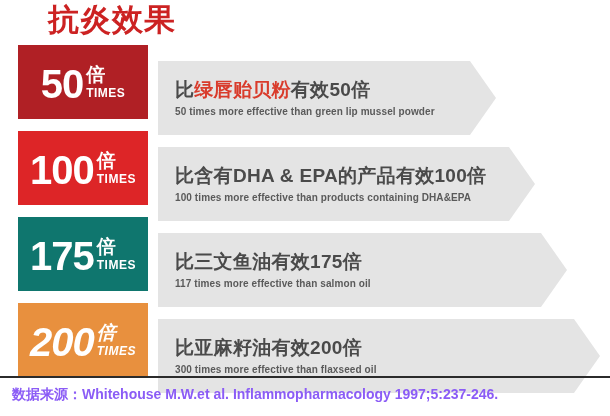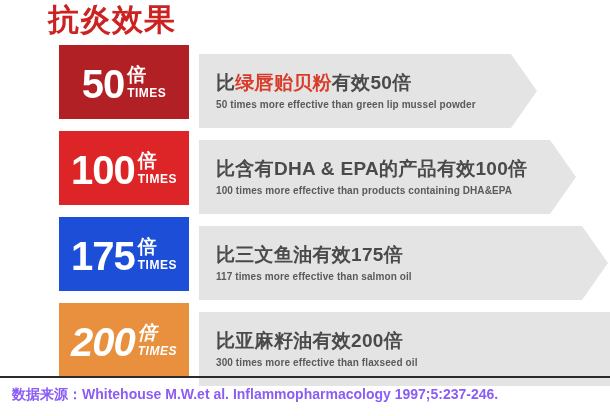--- a/index.html
+++ b/index.html
@@ -40,21 +40,20 @@
     position: absolute;
     left: 0;
     top: 45px;
     width: 610px;
   }
 
   .row {
     position: relative;
     height: 74px;
     margin-bottom: 12px;
-    margin-left: 41px;
   }
 
   
   .badge {
     position: absolute;
     left: 18px;
     top: 0;
     width: 130px;
     height: 74px;
     box-sizing: border-box;
@@ -97,21 +96,21 @@
     color: #ffffff;
     letter-spacing: 0.5px;
     line-height: 10px;
     margin-top: 3px;
   }
 
   
   .arrow {
     position: absolute;
     left: 158px;
-    top: 9px;
+    top: 16px;
     height: 74px;
     background: #e4e4e4;
     box-sizing: border-box;
   }
   .arrow-text {
     position: absolute;
     left: 17px;
     top: 0;
     height: 74px;
     display: flex;
@@ -194,21 +193,21 @@
           </div>
         </div>
         <div class="arrow" style="width: 377px; clip-path: polygon(0px 0px, calc(100% - 26px) 0px, 100% 50%, calc(100% - 26px) 100%, 0px 100%);">
           <div class="arrow-text">
             <div class="cn"><span>比含有DHA &amp; EPA的产品有效100倍</span></div>
             <div class="en">100 times more effective than products containing DHA&amp;EPA</div>
           </div>
         </div>
       </div>
       <div class="row">
-        <div class="badge" style="background: #1d4ed8; text-align: center;">
+        <div class="badge" style="background: #0f766e; text-align: center;">
           <div class="badge-inner">
             <span class="badge-number">175</span>
             <span class="badge-suffix">
               <span class="badge-bei">倍</span>
               <span class="badge-times">TIMES</span>
             </span>
           </div>
         </div>
         <div class="arrow" style="width: 409px; clip-path: polygon(0px 0px, calc(100% - 26px) 0px, 100% 50%, calc(100% - 26px) 100%, 0px 100%);">
           <div class="arrow-text">

